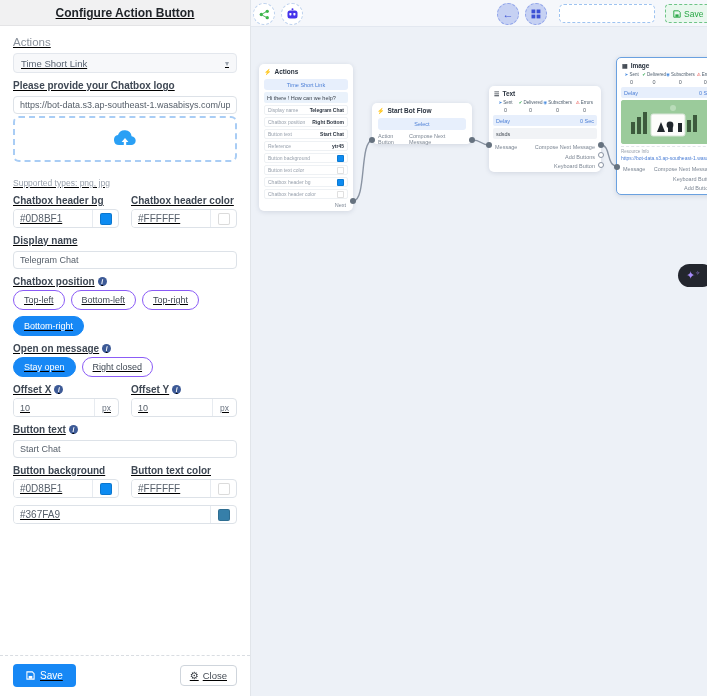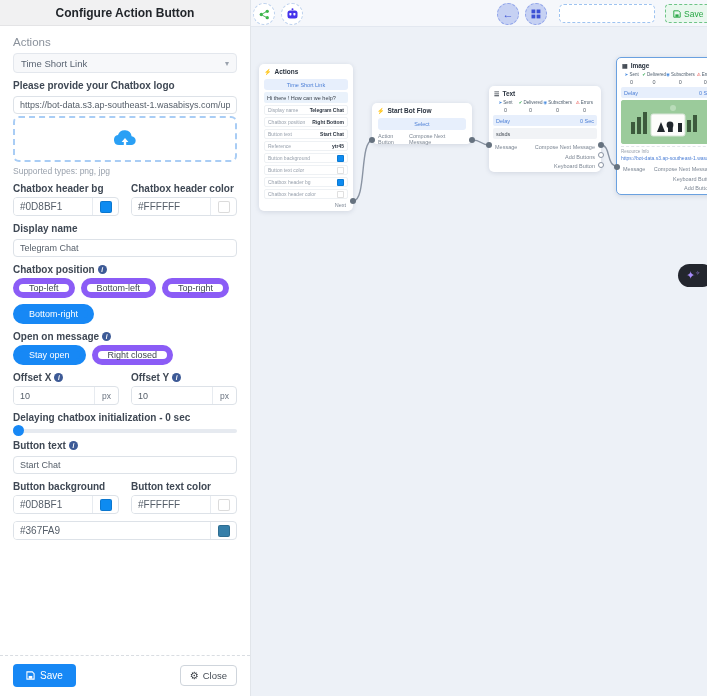--- a/index.html
+++ b/index.html
@@ -1,18 +1,18 @@
 <!DOCTYPE html>
 <html><head>
 <meta charset="utf-8">
 <style>
   * { box-sizing: border-box; }
   html,body { margin:0; padding:0; width:707px; height:696px; overflow:hidden;
     font-family:"Liberation Sans", sans-serif; background:#eef1f7; }
-  .app { display:flex; width:707px; height:696px; }
+  .app { display:flex; width:707px; height:696px;text-decoration:underline; }
 
   
   .sidebar { width:251px; min-width:251px; background:#fff; height:696px;
     border-right:1px solid #e1e5ea; box-shadow:1px 0 4px rgba(0,0,0,.06);
     display:flex; flex-direction:column; }
   .sb-header { background:#f1f1f2; border-bottom:1px solid #e4e4e6; text-align:center;
     font-size:12px; font-weight:bold; color:#22262b; padding:6px 0 5px; }
   .sb-body { flex:1; padding:8px 13px 0; overflow:hidden; }
   .section-lbl { font-size:11.5px; color:#8b929c; margin:2px 0 5px; }
   .grp { margin-bottom:7px; }
@@ -21,35 +21,35 @@
     font-size:6.5px; font-style:italic; font-weight:bold; display:inline-flex;
     align-items:center; justify-content:center; }
   .select { height:20px; background:#f7f8fa; border:1px solid #e3e7ed; border-radius:4px;
     display:flex; align-items:center; justify-content:space-between; padding:0 7px;
     font-size:9.5px; color:#5a6472; }
   .caret { color:#9aa2ad; font-size:8px; }
   .inp { width:100%; height:18px; border:1px solid #dde2e8; border-radius:4px;
     padding:0 6px; font-size:9px; color:#555e69; font-family:inherit; background:#fff; }
   .dropzone { border:2px dashed #a9cdf5; border-radius:6px; height:46px; margin-top:2px;
     display:flex; align-items:center; justify-content:center; background:#fff; }
-  .hint { font-size:8.5px; color:#9aa2ad; margin:4px 0 6px; }
+  .hint { font-size:8.5px; color:#9aa2ad; margin:16px 0 6px; }
   .tworow { display:flex; gap:12px; }
   .tworow .col { flex:1; min-width:0; }
   .cgroup { display:flex; border:1px solid #dde2e8; border-radius:4px; overflow:hidden; height:19px; background:#fff; }
   .cgroup input { flex:1; min-width:0; border:none; outline:none; padding:0 6px; font-size:10px; color:#555e69; font-family:inherit; }
   .cswatch { width:26px; border-left:1px solid #e7ebf0; display:flex; align-items:center; justify-content:center; }
   .cswatch i { width:12px; height:12px; border-radius:2px; display:block; border:1px solid rgba(0,0,0,.14); }
   .ugroup { display:flex; border:1px solid #dde2e8; border-radius:4px; overflow:hidden; height:19px; background:#fff; }
   .ugroup input { flex:1; min-width:0; border:none; outline:none; padding:0 6px; font-size:9px; color:#555e69; font-family:inherit; }
   .unit { width:24px; border-left:1px solid #e7ebf0; display:flex; align-items:center; justify-content:center; font-size:8.5px; color:#6c7582; }
   textarea.ta { width:100%; height:30px; border:1px solid #dde2e8; border-radius:4px;
     font-size:9px; color:#555e69; padding:3px 6px; font-family:inherit; resize:vertical; }
   .pills { display:flex; flex-wrap:wrap; gap:6px; }
   .pill { height:20px; padding:0 10px; display:inline-flex; align-items:center;
-    border:6px solid #8b5cf6; border-radius:12px; font-size:9px; color:#3f4854;
+    border:1px solid #8b5cf6; border-radius:12px; font-size:9px; color:#3f4854;
     background:#fff; cursor:pointer; }
   .pill.active { background:#1788f5; border-color:#1788f5; color:#fff; }
   .track { height:4px; background:#e6eaf0; border-radius:2px; position:relative; margin:6px 0 2px; }
   .thumb { position:absolute; left:0; top:-4px; width:11px; height:11px; border-radius:50%; background:#1788f5; }
   .sb-footer { border-top:1px dashed #d9dde2; margin:2px 0 0; padding:8px 13px 9px;
     display:flex; justify-content:space-between; align-items:center; }
   .btn-save { background:#1788f5; color:#fff; border:none; border-radius:4px; font-size:10px;
     font-family:inherit; padding:6px 13px; display:inline-flex; gap:5px; align-items:center; cursor:pointer; }
   .btn-close { background:#fff; color:#454c55; border:1px solid #cfd5dc; border-radius:4px;
     font-size:9.5px; font-family:inherit; padding:4px 9px; display:inline-flex; gap:4px; align-items:center; cursor:pointer; }
@@ -197,26 +197,20 @@
             <span>Offset Y</span>
               <span class="info">i</span>
           </div>
           <div class="ugroup">
             <input value="10" style="">
             <span class="unit">px</span>
           </div>
         </div>
       </div>
 
-      <div class="grp">
-        <div class="lbl">Delaying chatbox initialization  -  0 sec</div>
-        <div class="track">
-            <span class="thumb"></span>
-          </div>
-      </div>
 
       <div class="grp">
         <div class="lbl">
           <span>Button text</span>
             <span class="info">i</span>
         </div>
         <input class="inp" value="Start Chat" style="">
       </div>
 
       <div class="grp tworow">

